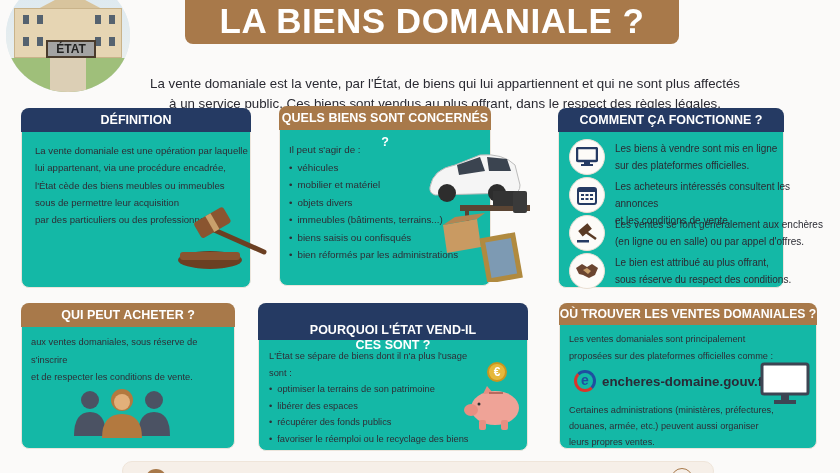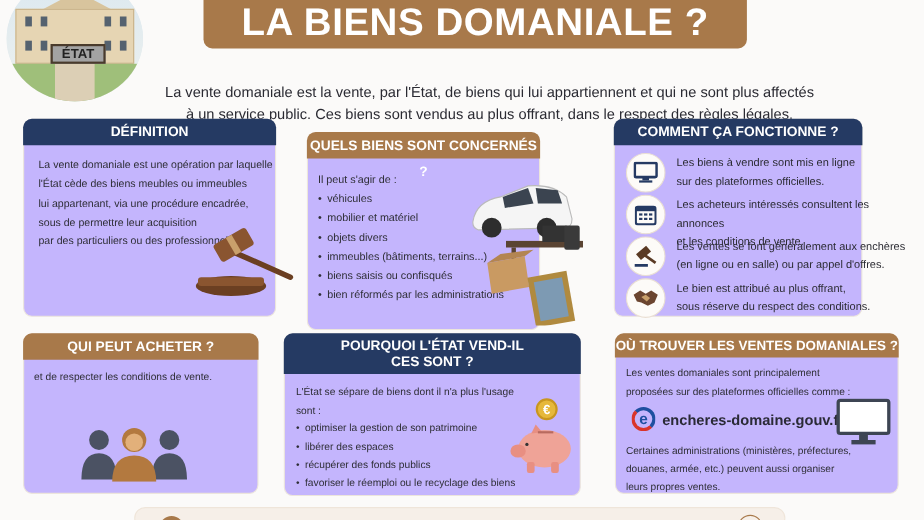--- a/index.html
+++ b/index.html
@@ -11,21 +11,21 @@
   .emblem .bldg { position:absolute; left:8px; top:30px; width:108px; height:50px; background:#e6d5b3; border:1px solid #c9b38a; }
   .emblem .pedi { position:absolute; left:30px; top:14px; width:0; height:0; border-left:34px solid transparent; border-right:34px solid transparent; border-bottom:18px solid #d8c49d; }
   .emblem .win { position:absolute; width:6px; height:9px; background:#55626f; }
   .emblem .lawn { position:absolute; left:0; right:0; top:80px; height:40px; background:#9fbf7a; }
   .emblem .path { position:absolute; left:44px; top:80px; width:36px; height:40px; background:#dccfb5; }
   .emblem .sign { position:absolute; left:40px; top:62px; width:50px; height:18px; background:#a3a3a3; border:2px solid #4a3b2c; font-weight:bold; font-size:12px; text-align:center; line-height:14px; color:#222; }
 
   .title-box { position: absolute; left: 185px; top: 0; width: 494px; height: 44px; background: #a8794a; border-radius: 0 0 8px 8px; color: #fff; font-weight: bold; font-size: 35px; text-align: center; line-height: 42px; letter-spacing: 0.5px; }
   .intro { position: absolute; left: 140px; top: 50px; width: 610px; text-align: center; font-size: 13.3px; line-height: 20px; color: #2a2a32; margin-top: 24px; }
 
-  .card { position: absolute; background: #c4b5fd; border: 1px solid #ece5dc; border-radius: 8px; }
+  .card { position: absolute; background: #14b8a6; border: 1px solid #ece5dc; border-radius: 8px; }
   .card .hdr { position: absolute; left: -1px; right: -1px; top: -1px; color: #fff; font-weight: bold; font-size: 12.5px; text-align: center; border-radius: 8px 8px 0 0; }
   .hdr.navy { background: #253a63; }
   .hdr.brown { background: #a8794a; }
   .card .body { position: absolute; font-size: 10px; line-height: 17.5px; color: #2e2e36; }
   .body ul { list-style: none; }
   .body li::before { content: "•"; margin-right: 5px; }
 
   .step { position: absolute; left: 10px; height: 38px; width: 260px; }
   .step .ic { position: absolute; left: 0; top: 0; width: 36px; height: 36px; border-radius: 50%; border: 1px solid #eadfd3; background: #fdfbf8; display:flex; align-items:center; justify-content:center; }
   .step .tx { position: absolute; left: 46px; top: 1px; font-size: 10px; line-height: 17px; width: 220px; }
@@ -56,37 +56,37 @@
 <div class="title-box">LA BIENS DOMANIALE ?</div>
 <div class="intro">
   <div>La vente domaniale est la vente, par l'État, de biens qui lui appartiennent et qui ne sont plus affectés</div>
   <div>à un service public. Ces biens sont vendus au plus offrant, dans le respect des règles légales.</div>
 </div>
 
 <div class="card" style="left:21px;top:108px;width:230px;height:180px;">
   <div class="hdr navy" style="height:24px;line-height:24px;">DÉFINITION</div>
   <div class="body" style="left:13px;top:33px;width:215px;font-size:9.6px;line-height:17.3px;">
     <div>La vente domaniale est une opération par laquelle</div>
+    <div>lui appartenant, via une procédure encadrée,</div>
     <div>l'État cède des biens meubles ou immeubles</div>
-    <div>lui appartenant, via une procédure encadrée,</div>
     <div>sous de permettre leur acquisition</div>
     <div>par des particuliers ou des professionnels.</div>
   </div>
   <svg style="position:absolute;left:150px;top:95px" width="100" height="70" viewBox="0 0 100 70">
     <ellipse cx="38" cy="56" rx="32" ry="9" fill="#6b3f22"></ellipse>
     <rect x="8" y="48" width="60" height="8" rx="3" fill="#8a5530"></rect>
     <line x1="40" y1="25" x2="92" y2="48" stroke="#6b3f22" stroke-width="5" stroke-linecap="round"></line>
     <g transform="rotate(-30 40 20)">
         <rect x="24" y="10" width="34" height="18" rx="3" fill="#8a5530"></rect>
         <rect x="38" y="10" width="6" height="18" fill="#c9a06b"></rect>
       </g>
   </svg>
 </div>
 
-<div class="card" style="left:279px;top:120px;width:212px;height:180px;">
+<div class="card" style="left:279px;top:106px;width:212px;height:180px;">
   <div class="hdr brown" style="height:24px;line-height:24px;">QUELS BIENS SONT CONCERNÉS ?</div>
   <div class="body" style="left:9px;top:34px;width:180px;font-size:9.8px;">
     <div>Il peut s'agir de :</div>
     <ul>
       <li>véhicules</li>
       <li>mobilier et matériel</li>
       <li>objets divers</li>
       <li>immeubles (bâtiments, terrains...)</li>
       <li>biens saisis ou confisqués</li>
       <li>bien réformés par les administrations</li>
@@ -169,43 +169,44 @@
     <div class="tx">
         <div>Le bien est attribué au plus offrant,</div>
         <div>sous réserve du respect des conditions.</div>
       </div>
   </div>
 </div>
 
 <div class="card" style="left:21px;top:303px;width:214px;height:146px;">
   <div class="hdr brown" style="height:24px;line-height:24px;">QUI PEUT ACHETER ?</div>
   <div class="body" style="left:9px;top:30px;width:205px;font-size:9.3px;line-height:17.5px;">
+    <div>aux ventes domaniales, sous réserve de s'inscrire</div>
     <div>et de respecter les conditions de vente.</div>
   </div>
   <svg style="position:absolute;left:50px;top:84px" width="100" height="50" viewBox="0 0 100 50">
     <circle cx="18" cy="12" r="9" fill="#4b5263"></circle>
       <path d="M2 48 Q2 24 18 24 Q34 24 34 48Z" fill="#4b5263"></path>
     <circle cx="82" cy="12" r="9" fill="#4b5263"></circle>
       <path d="M66 48 Q66 24 82 24 Q98 24 98 48Z" fill="#4b5263"></path>
     <circle cx="50" cy="12" r="11" fill="#b3793f"></circle>
       <circle cx="50" cy="14" r="8" fill="#e2b07a"></circle>
     <path d="M30 50 Q30 26 50 26 Q70 26 70 50Z" fill="#b3793f"></path>
   </svg>
 </div>
 
 <div class="card" style="left:258px;top:303px;width:270px;height:148px;">
-  <div class="hdr navy" style="height:37px;line-height:15px;padding-top:4px;">
+  <div class="hdr navy" style="height:37px;line-height:15px;padding-top:20px;">
     <div>POURQUOI L'ÉTAT VEND-IL</div>
     <div>CES SONT ?</div>
   </div>
   <div class="body" style="left:10px;top:44px;width:200px;font-size:9.3px;line-height:16.5px;">
     <div>L'État se sépare de biens dont il n'a plus l'usage</div>
     <div>sont :</div>
     <ul>
-      <li>optimiser la gestion de son patrimoine</li>
+      <li>optimiser la terrains de son patrimoine</li>
       <li>libérer des espaces</li>
       <li>récupérer des fonds publics</li>
       <li>favoriser le réemploi ou le recyclage des biens</li>
     </ul>
   </div>
   <div style="position:absolute;left:228px;top:58px;width:20px;height:20px;border-radius:50%;background:#e6b83b;border:2px solid #c9961f;color:#fff;font-size:12px;font-weight:bold;text-align:center;line-height:16px;">€</div>
   <svg style="position:absolute;left:202px;top:80px" width="64" height="48" viewBox="0 0 64 48">
     <ellipse cx="34" cy="24" rx="24" ry="17" fill="#efa397"></ellipse>
     <ellipse cx="10" cy="26" rx="7" ry="6" fill="#e88f82"></ellipse>
     <path d="M22 10 L26 2 L32 9Z" fill="#e88f82"></path>

